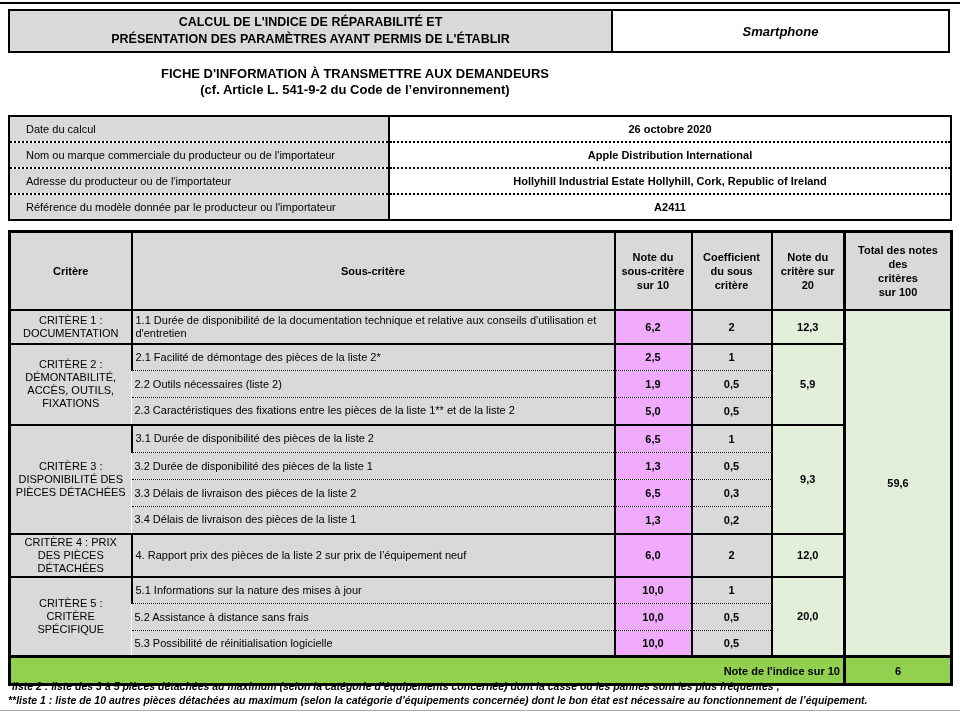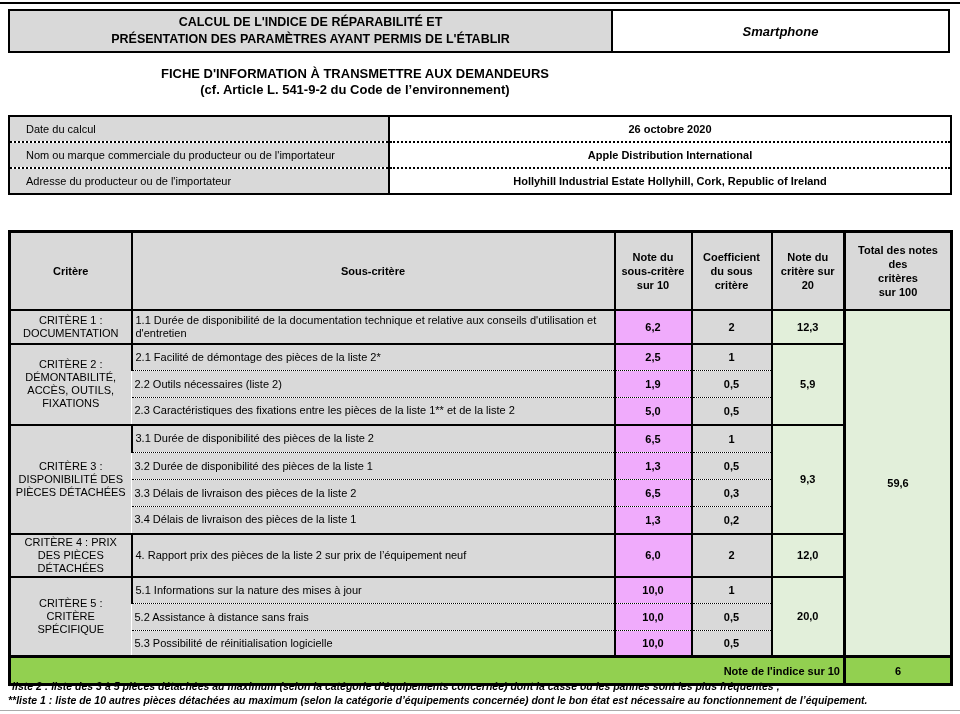--- a/index.html
+++ b/index.html
@@ -103,20 +103,24 @@
         <td class="label">Date du calcul</td>
         <td class="value">26 octobre 2020</td>
       </tr>
       <tr>
         <td class="label">Nom ou marque commerciale du producteur ou de l'importateur</td>
         <td class="value">Apple Distribution International</td>
       </tr>
       <tr>
         <td class="label">Adresse du producteur ou de l'importateur</td>
         <td class="value">Hollyhill Industrial Estate Hollyhill, Cork, Republic of Ireland</td>
+      </tr>
+      <tr>
+        <td class="label">Référence du modèle donnée par le producteur ou l'importateur</td>
+        <td class="value">A2411</td>
       </tr>
     </tbody>
   </table>
 
   <table class="main-table">
     <colgroup>
       <col style="width:122px">
         <col style="width:483px">
         <col style="width:77px">
       <col style="width:80px">

